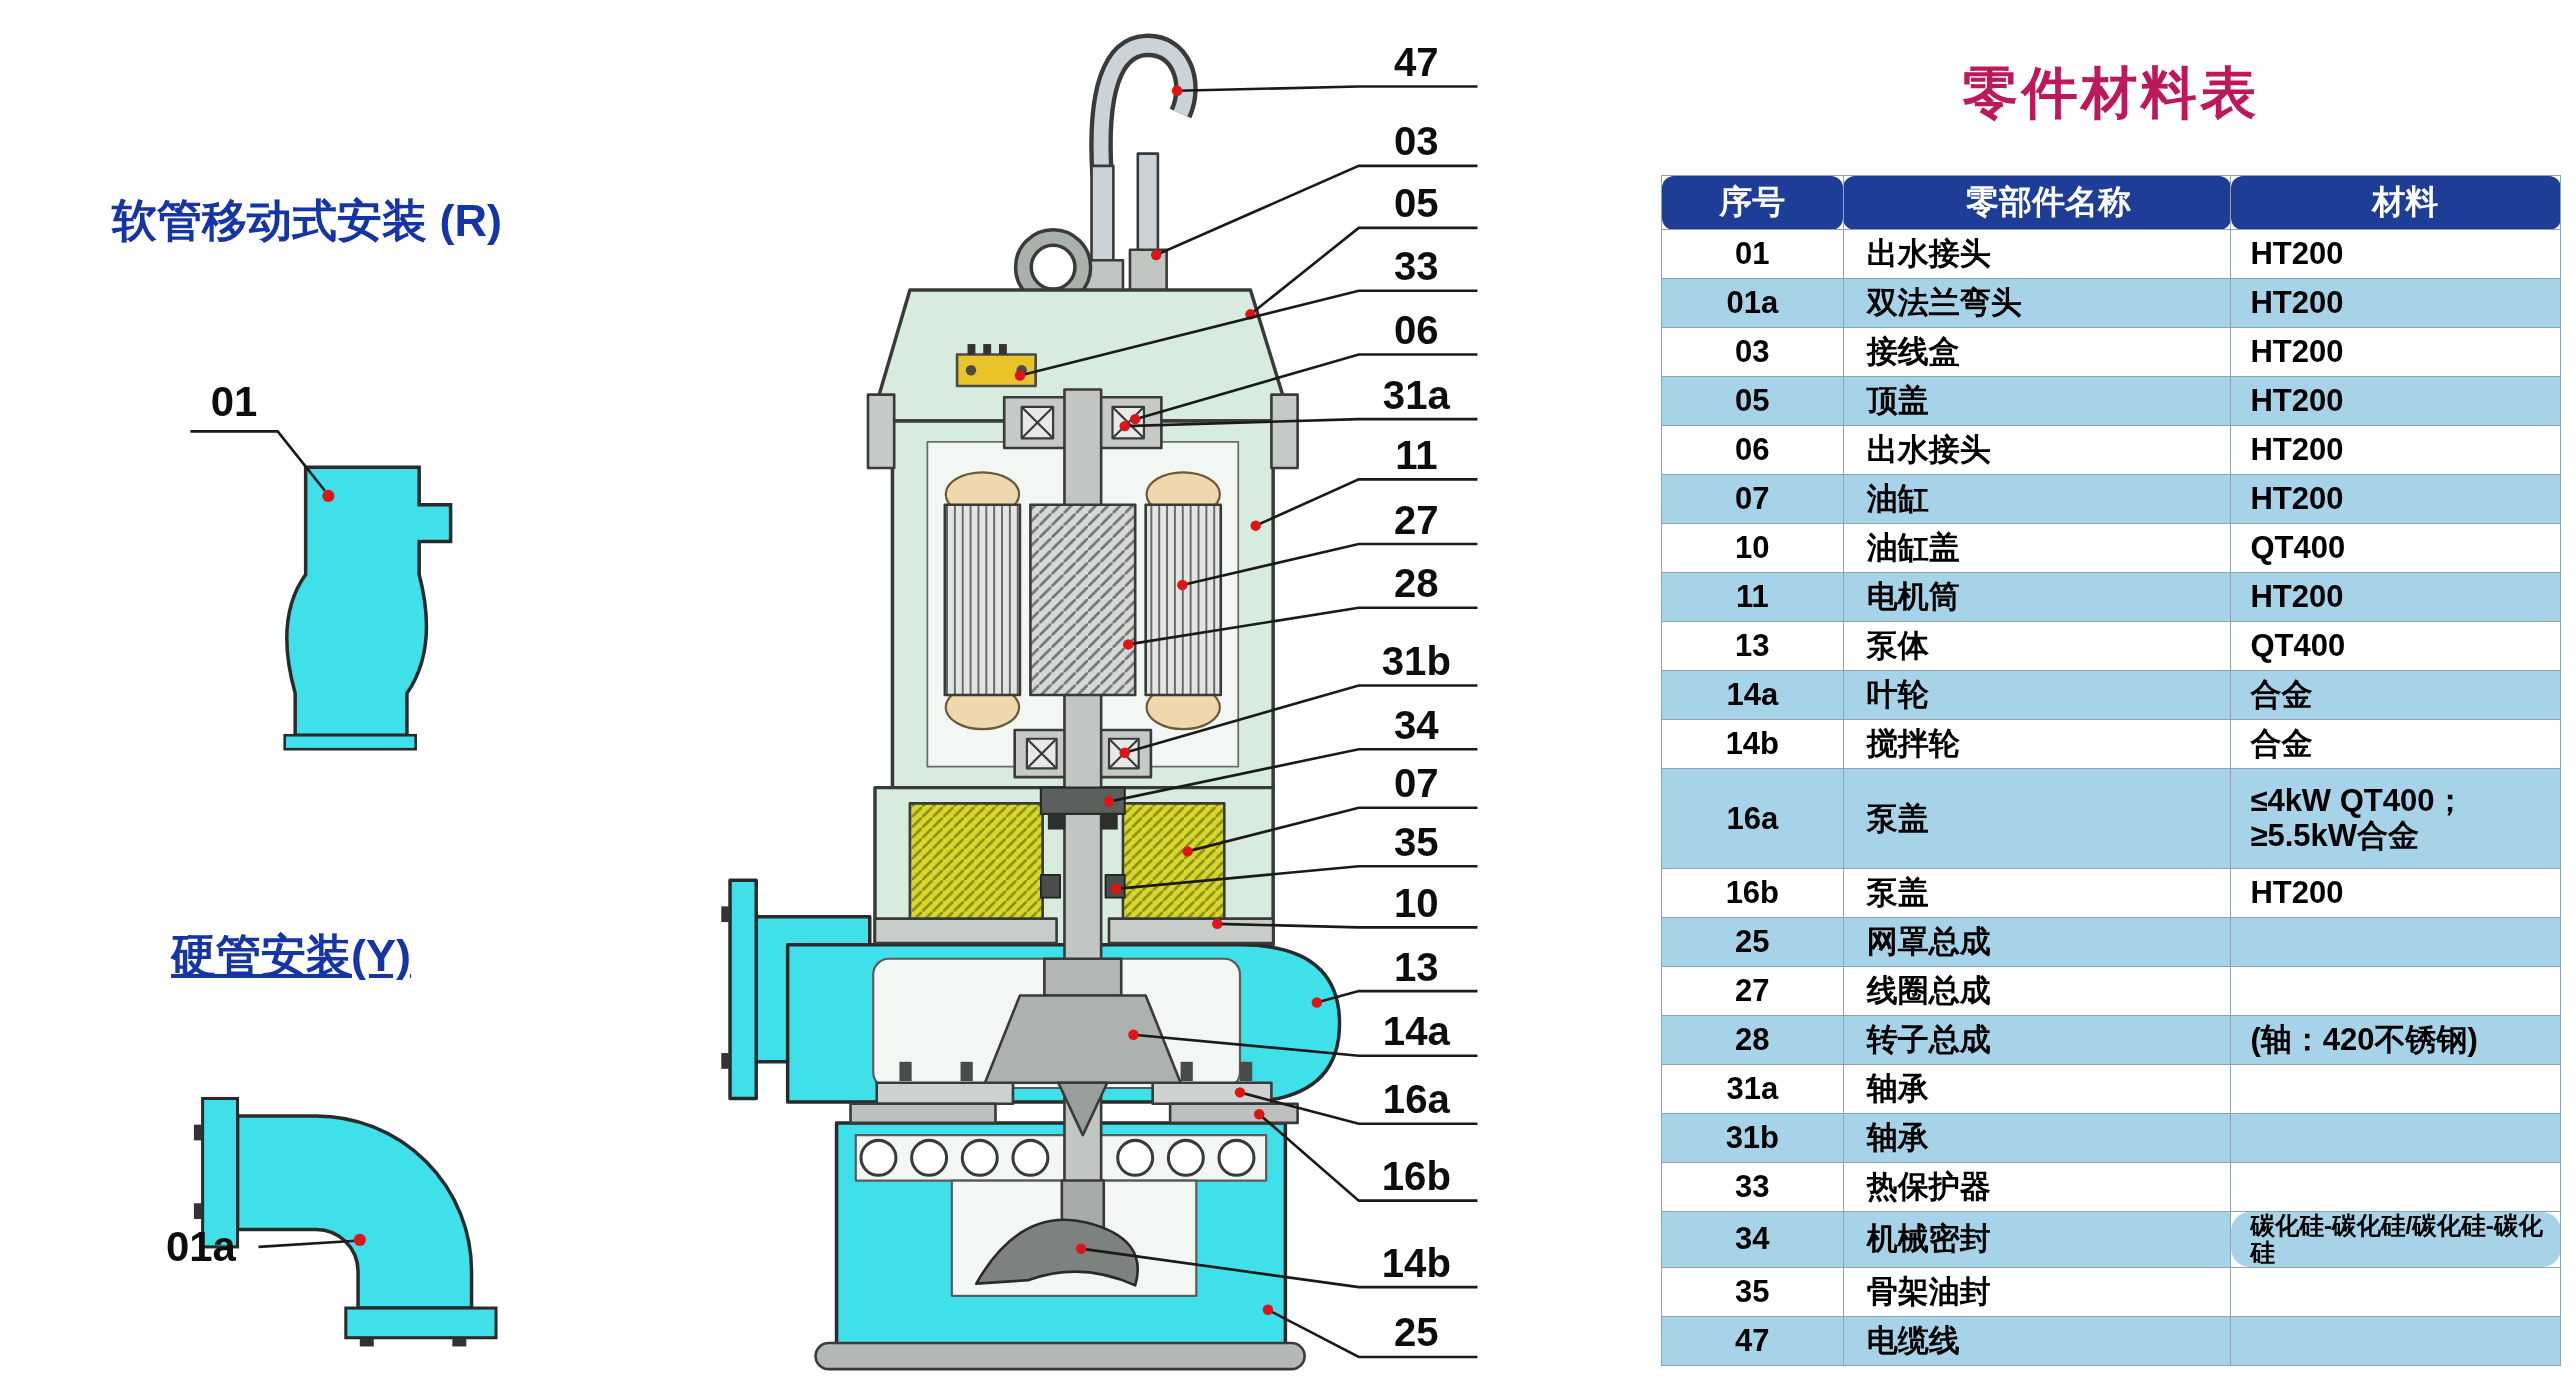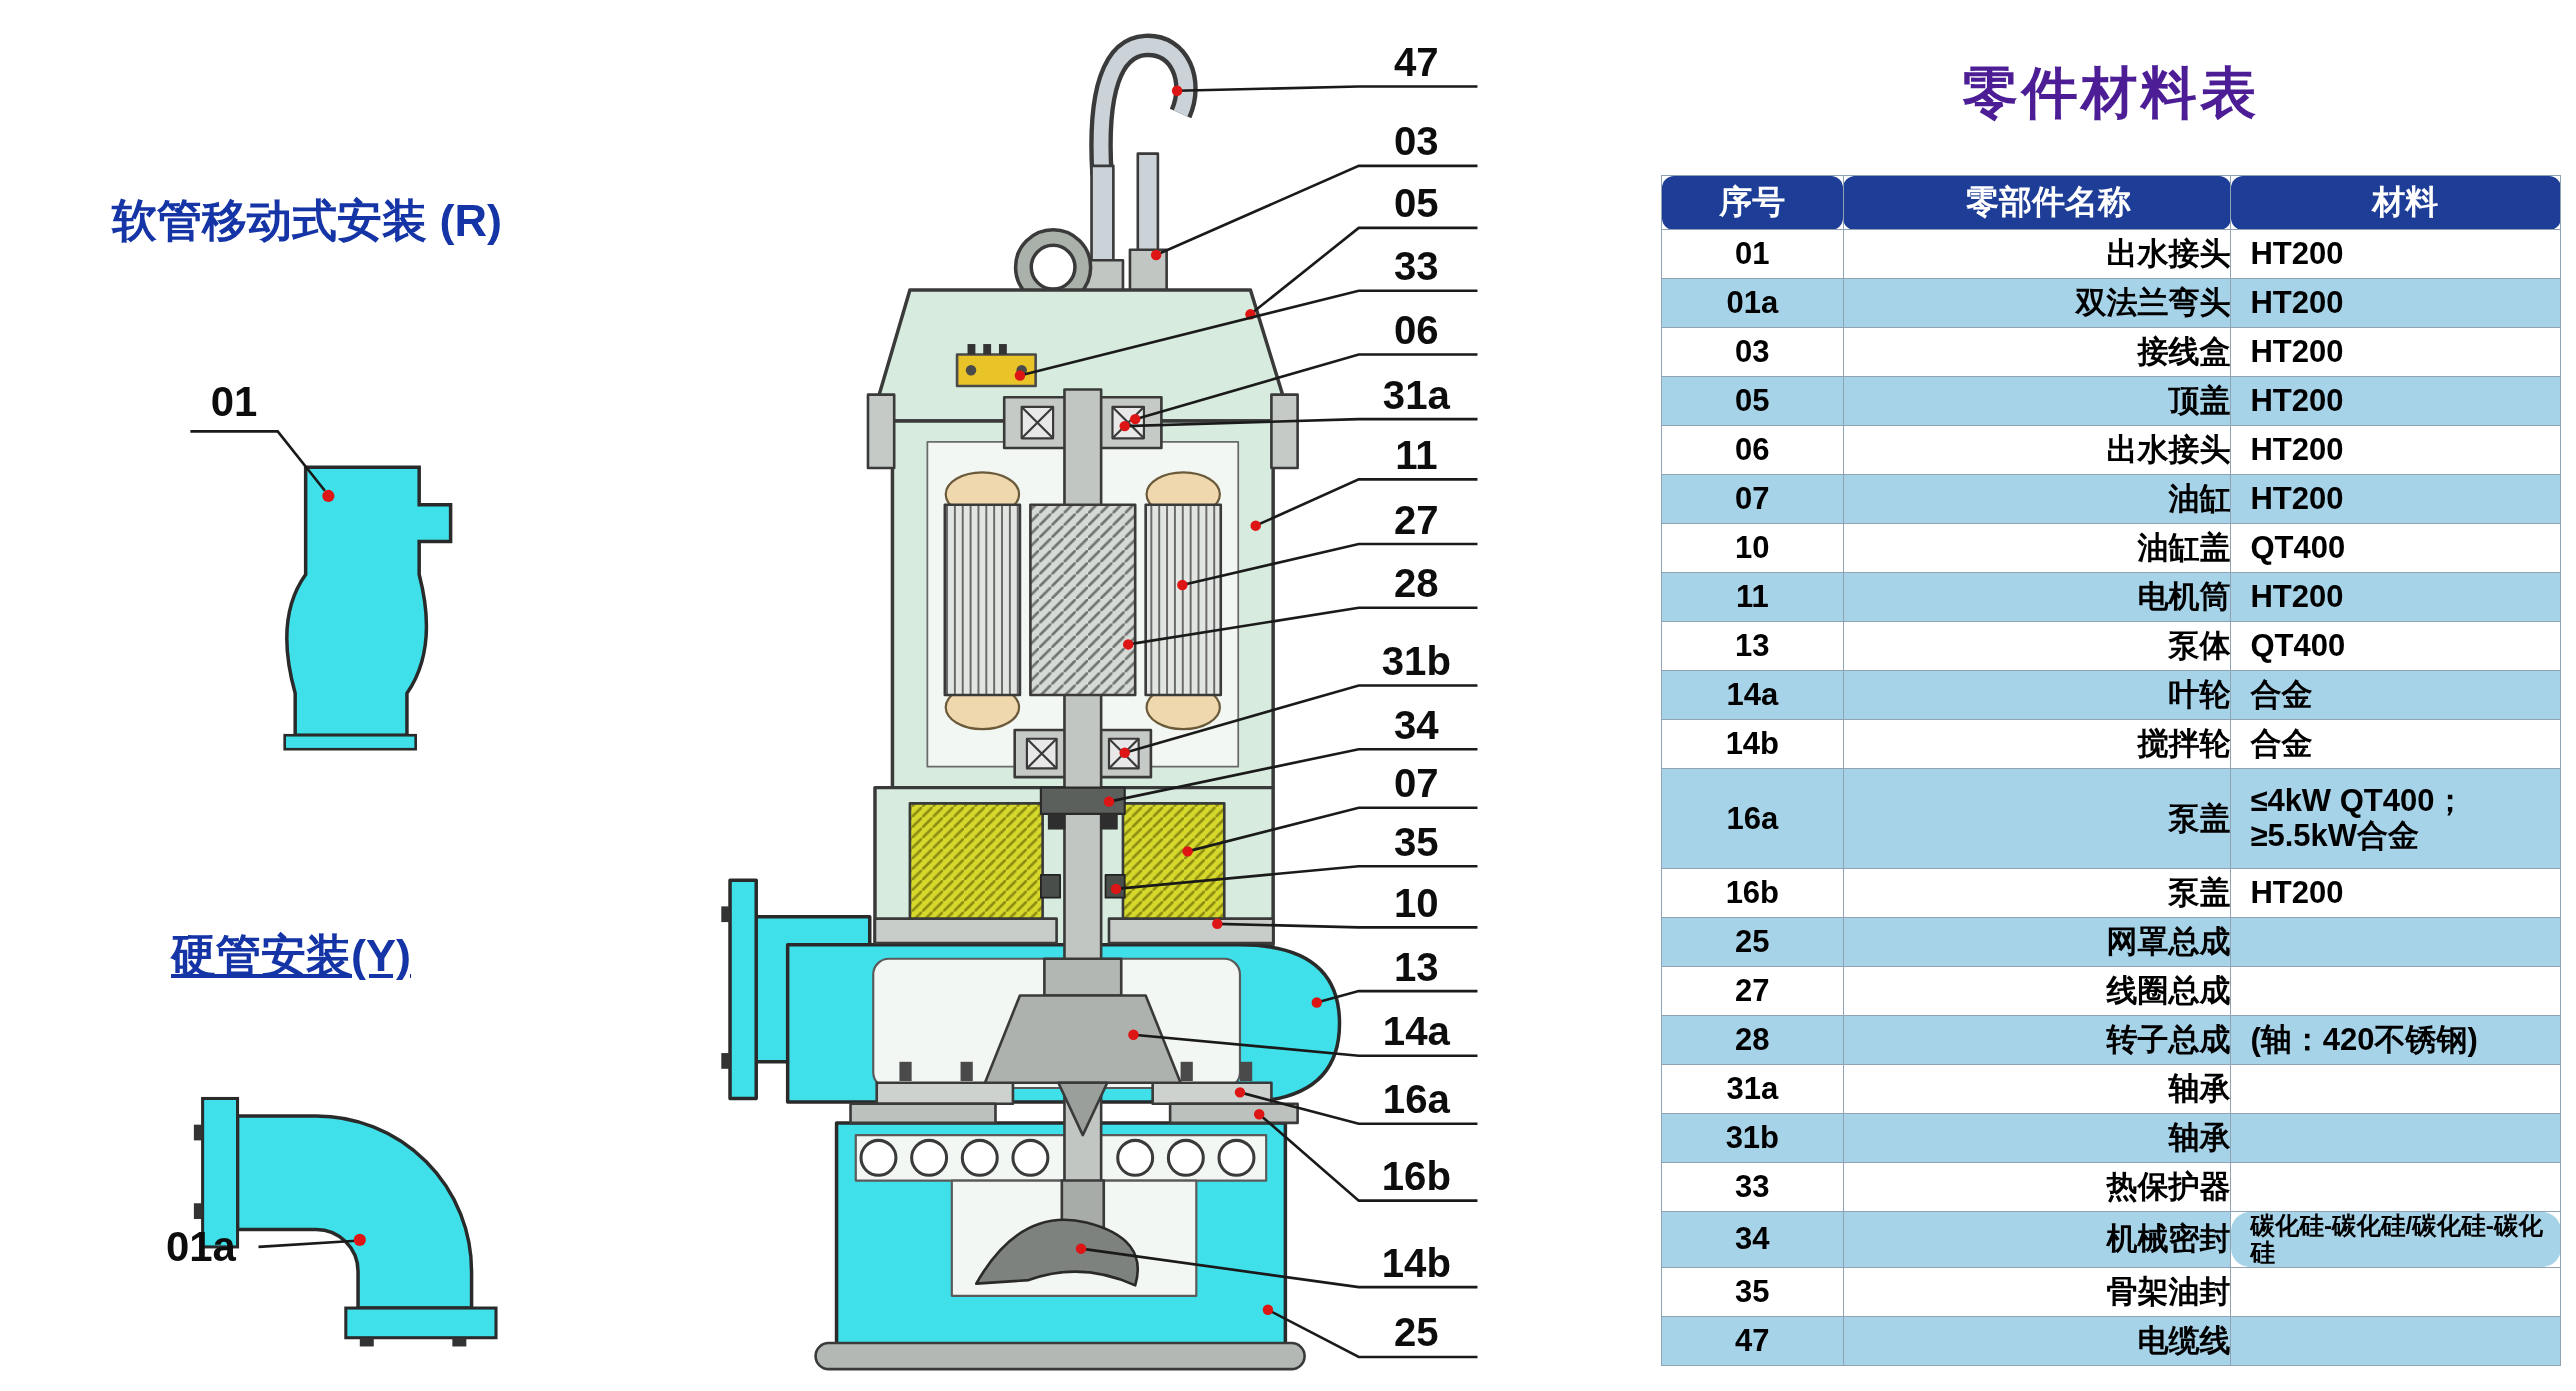--- a/index.html
+++ b/index.html
@@ -5,29 +5,29 @@
   * { margin:0; padding:0; box-sizing:border-box; }
   html,body { background:#ffffff; }
   body { width:2576px; height:1391px; font-family:"Liberation Sans", sans-serif; }
   .page { position:relative; width:2576px; height:1391px; overflow:hidden; background:#ffffff; }
   .diagram-svg { position:absolute; left:0; top:0; }
 
   .title-hose  { position:absolute; left:112px; top:191px;  font-size:45px; font-weight:700; color:#1534a6; }
   .title-rigid { position:absolute; left:171px; top:926px; font-size:45px; font-weight:700; color:#1534a6;text-decoration:underline; }
 
   .table-title { position:absolute; left:1661px; top:56px; width:900px; text-align:center;
-                 font-size:56px; font-weight:700; color:#4c1d95; letter-spacing:3.5px; }
+                 font-size:56px; font-weight:700; color:#be185d; letter-spacing:3.5px; }
 
   .parts { position:absolute; left:1661px; top:175px; width:900px; border-collapse:collapse; table-layout:fixed; }
   .parts th, .parts td { border:1.7px solid #8fa3b4; font-weight:700; overflow:hidden; }
   .parts thead th { background:#1d3d96; color:#ffffff; height:54px; font-size:33px; text-align:center;border-radius:12px; }
   .parts tbody td { height:49px; font-size:31px; color:#000000; background:#ffffff; }
   .parts tbody tr:nth-of-type(even) td { background:#a7d3e9; }
   .c-no   { width:172px; text-align:center; }
-  .c-name { width:367px; text-align:right; padding-left:23px; }
+  .c-name { width:367px; text-align:left; padding-left:23px; }
   .c-mat  { width:312px; text-align:left; padding-left:19px; white-space:pre-line; line-height:1.12; }
   .parts tbody tr:nth-of-type(12) td { height:100px; }
   .parts tbody tr:nth-of-type(20) .c-mat { font-size:24.5px;border-radius:19px; }
 
   .co     { font-size:46px; font-weight:700; fill:#0d0d0d; font-family:"Liberation Sans", sans-serif; }
   .flabel { font-size:48px; font-weight:700; fill:#0d0d0d; font-family:"Liberation Sans", sans-serif; }
   .cline  { stroke:#1a1a1a; stroke-width:3; fill:none; }
   .rdot   { fill:#dd1515; stroke:none; }
 </style>
 </head>

